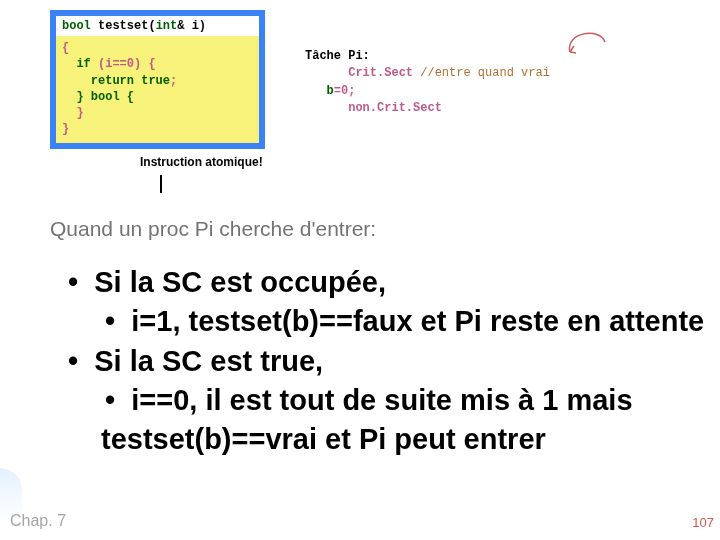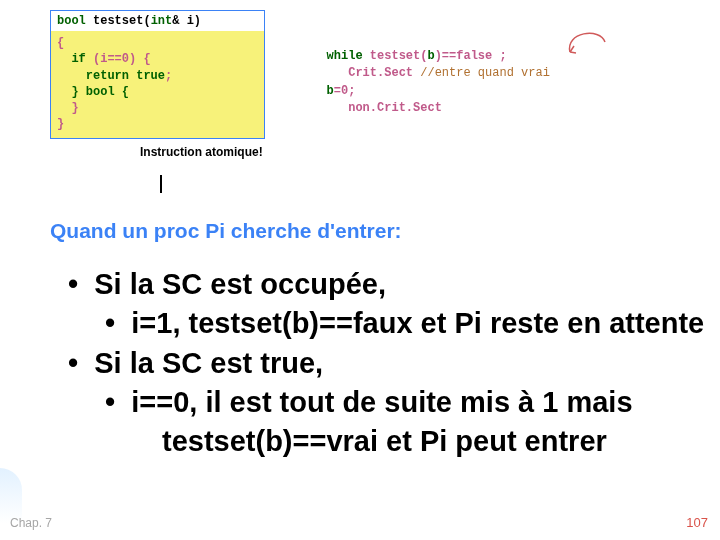--- a/index.html
+++ b/index.html
@@ -11,21 +11,21 @@
     position: relative;
     overflow: hidden;
   }
   .top-area {
     display: flex;
     align-items: flex-start;
     padding: 10px 0 0 50px;
   }
   .code-box {
     background: #f7f27a;
-    border: 1px solid #3b82f6;
+    border: 6px solid #3b82f6;
     padding: 2px 6px 6px 6px;
     width: 215px;
     font-family: "Courier New", monospace;
     font-size: 12px;
     line-height: 1.35;
     font-weight: bold;
   }
   .code-box .sig { color: #000; background:#fff; margin:-2px -6px 4px -6px; padding:2px 6px; }
   .kw { color: #006000; }
   .var { color: #c05a8a; }
@@ -57,46 +57,46 @@
     width: 2px;
     height: 18px;
     background: #000;
   }
   .loop-arrow {
     position: absolute;
     left: 560px;
     top: 22px;
   }
   .heading {
-    margin: 60px 0 0 50px;
+    margin: 48px 0 0 50px;
     font-size: 21px;
-    font-weight: bold;
-    color: #3b82f6;
+    font-weight: normal;
+    color: #737373;
   }
   .bullets {
     margin: 22px 0 0 50px;
     font-size: 29px;
     font-weight: bold;
     color: #000;
     line-height: 1.35;
   }
   .bullets .b1 { margin-left: 18px; }
   .bullets .b2 { margin-left: 55px; }
-  .bullets .b2c { margin-left: 112px; }
+  .bullets .b2c { margin-left: 51px; }
   .footer-left {
     position: absolute;
     left: 10px;
     bottom: 10px;
-    font-size: 12px;
+    font-size: 16px;
     color: #a6a6a6;
     margin-top: 47px;
   }
   .footer-right {
     position: absolute;
-    right: 12px;
+    right: 6px;
     bottom: 10px;
     font-size: 13px;
     color: #d9534a;
   }
   .accent-bar {
     position: absolute;
     left: 0;
     top: 468px;
     width: 22px;
     height: 55px;
@@ -120,21 +120,21 @@
       <div>&nbsp;&nbsp;&nbsp;&nbsp;<span class="kw">return true</span><span class="var">;</span></div>
       <div>&nbsp;&nbsp;<span class="kw">} bool {</span></div>
       <div>&nbsp;&nbsp;<span class="var">}</span></div>
       <div class="var">}</div>
     </div>
     <div class="arrow-down"></div>
     <div class="atomic">Instruction atomique!</div>
   </div>
 
   <div class="right-code">
-    <div>&nbsp;&nbsp;&nbsp;<span class="kw">while</span><span class="var"> testset(</span><span class="kw">b</span><span class="var">)==false ;</span></div>
+    <div class="title">Tâche Pi:</div>
     <div>&nbsp;&nbsp;&nbsp;&nbsp;&nbsp;&nbsp;<span class="var">Crit.Sect</span><span class="cm"> //entre quand vrai</span></div>
     <div>&nbsp;&nbsp;&nbsp;<span class="kw">b</span><span class="var">=0;</span></div>
     <div>&nbsp;&nbsp;&nbsp;&nbsp;&nbsp;&nbsp;<span class="var">non.Crit.Sect</span></div>
   </div>
 </div>
 
 <svg class="loop-arrow" width="60" height="40">
   <path d="M10 30 C 5 10, 40 5, 45 20" stroke="#d05a5a" stroke-width="1.5" fill="none"></path>
   <path d="M10 30 L14 24 M10 30 L16 31" stroke="#d05a5a" stroke-width="1.5" fill="none"></path>
 </svg>

